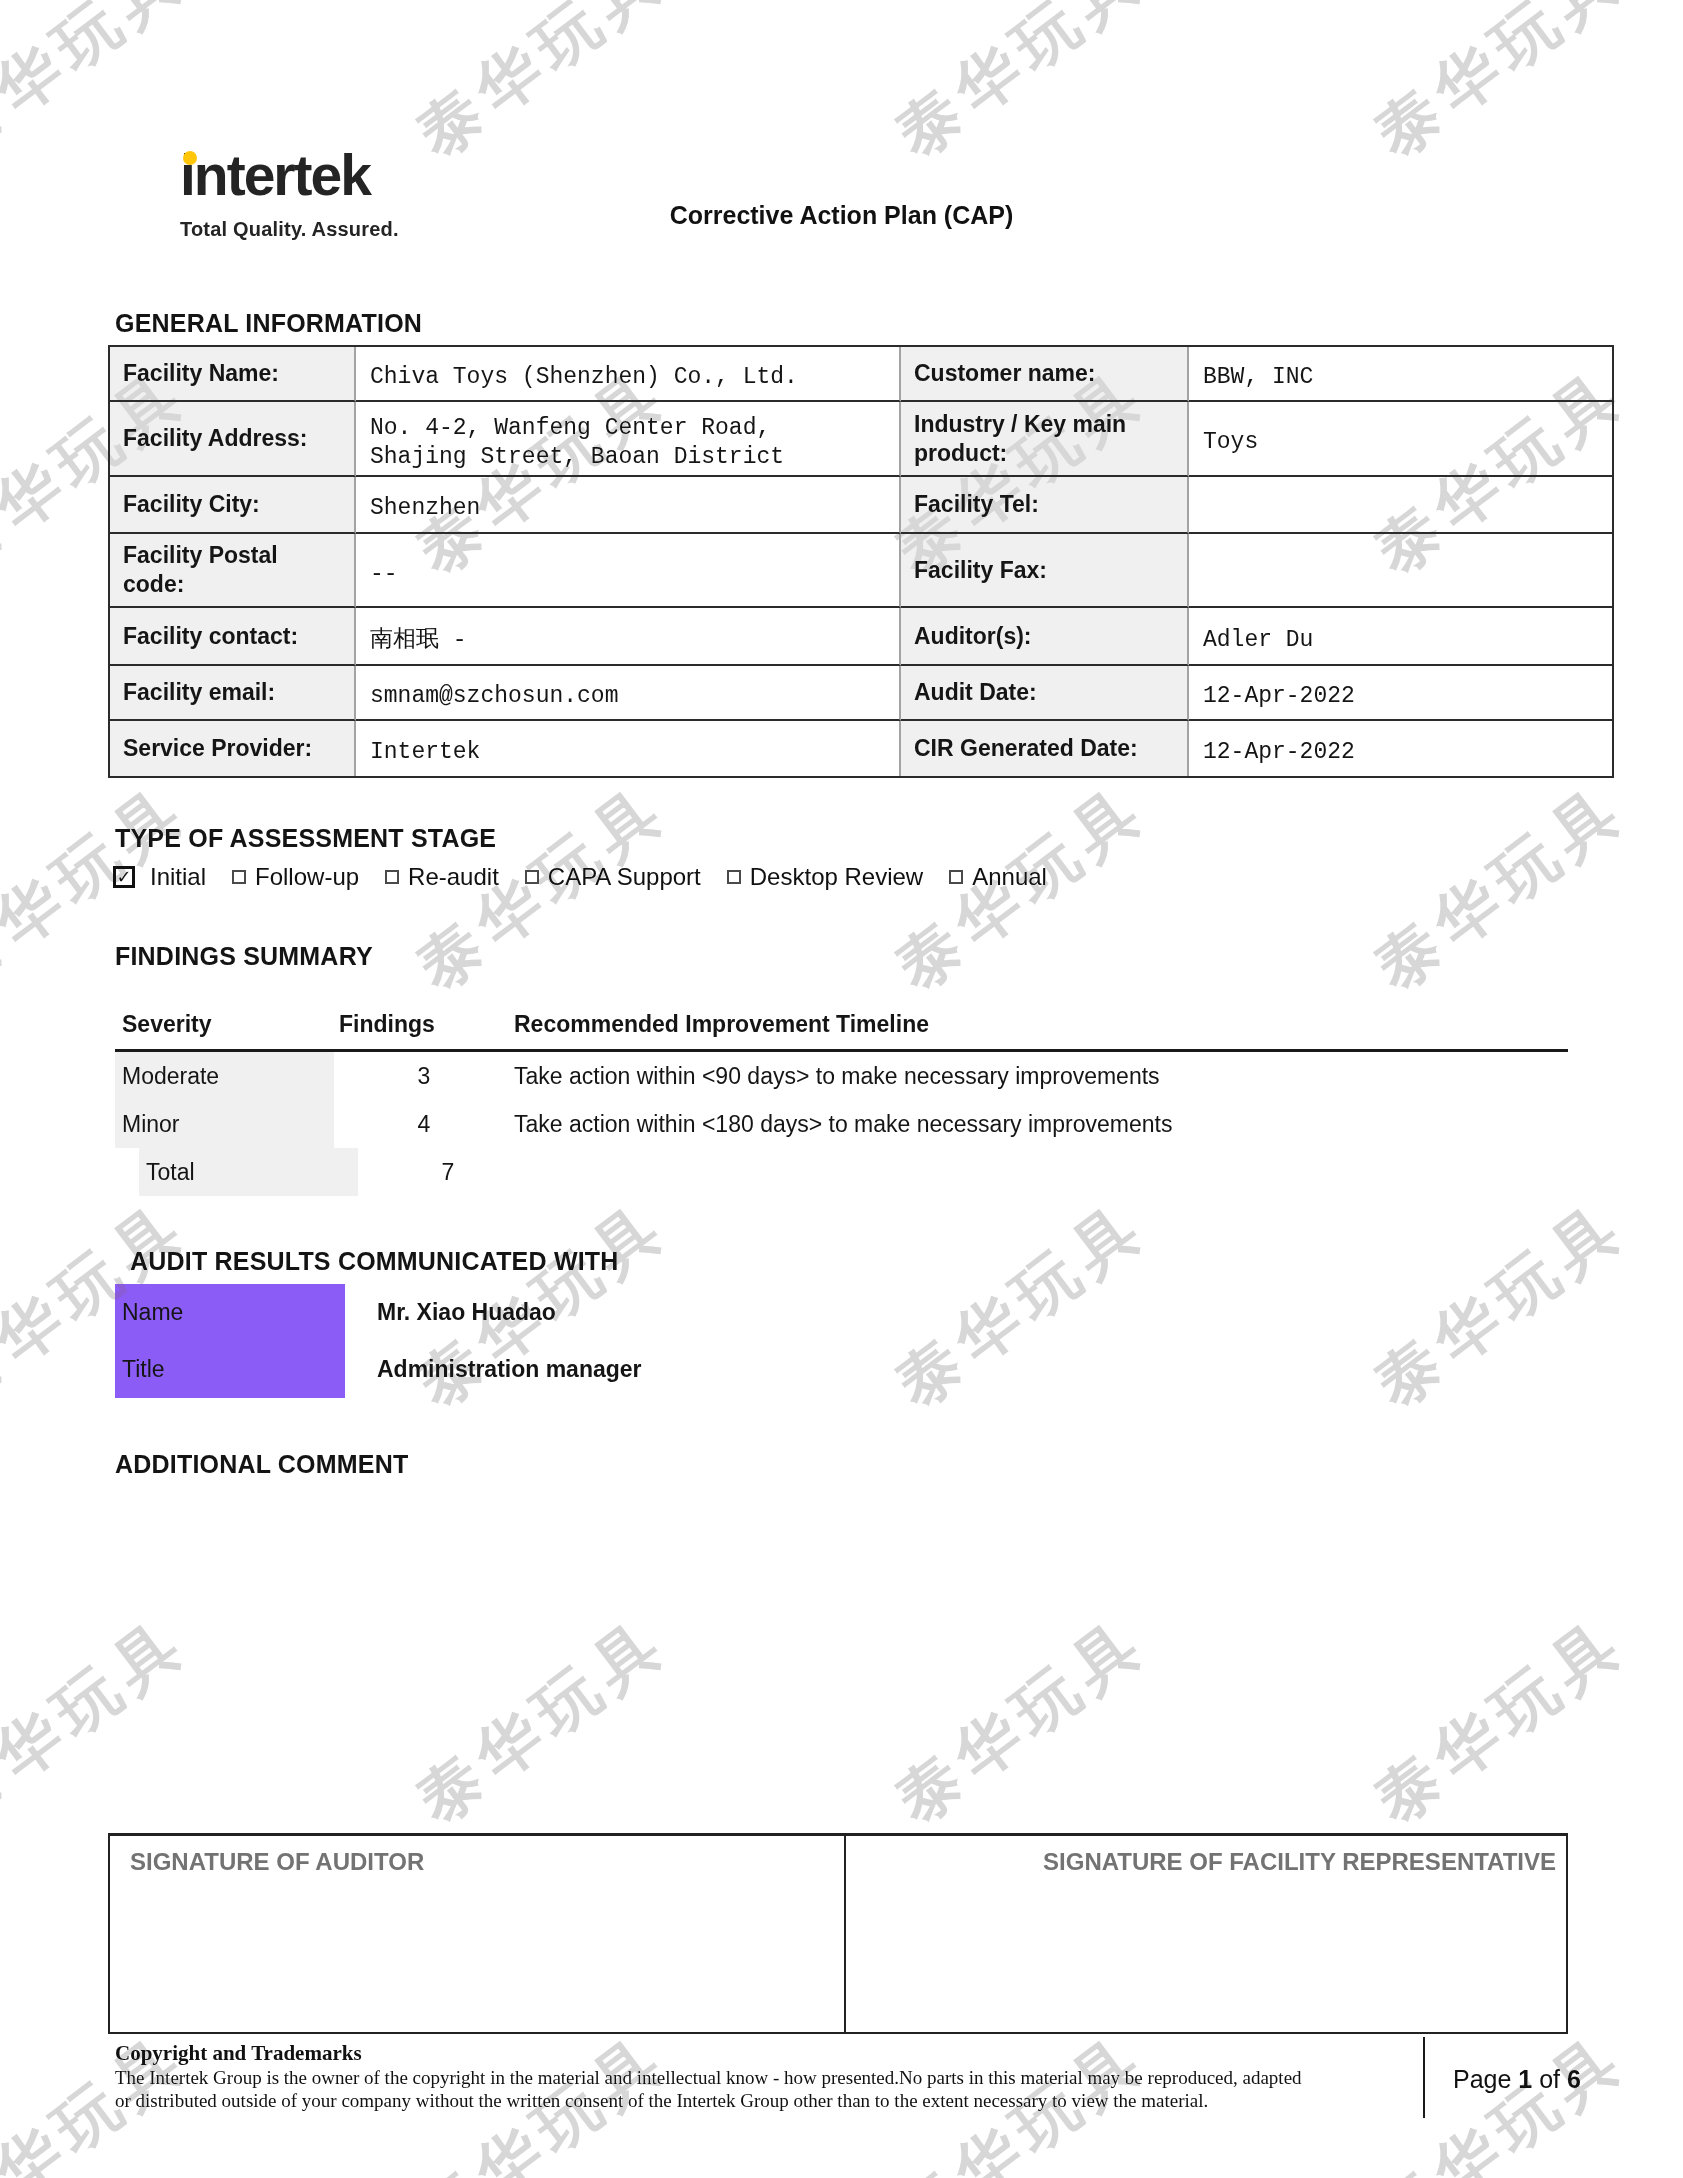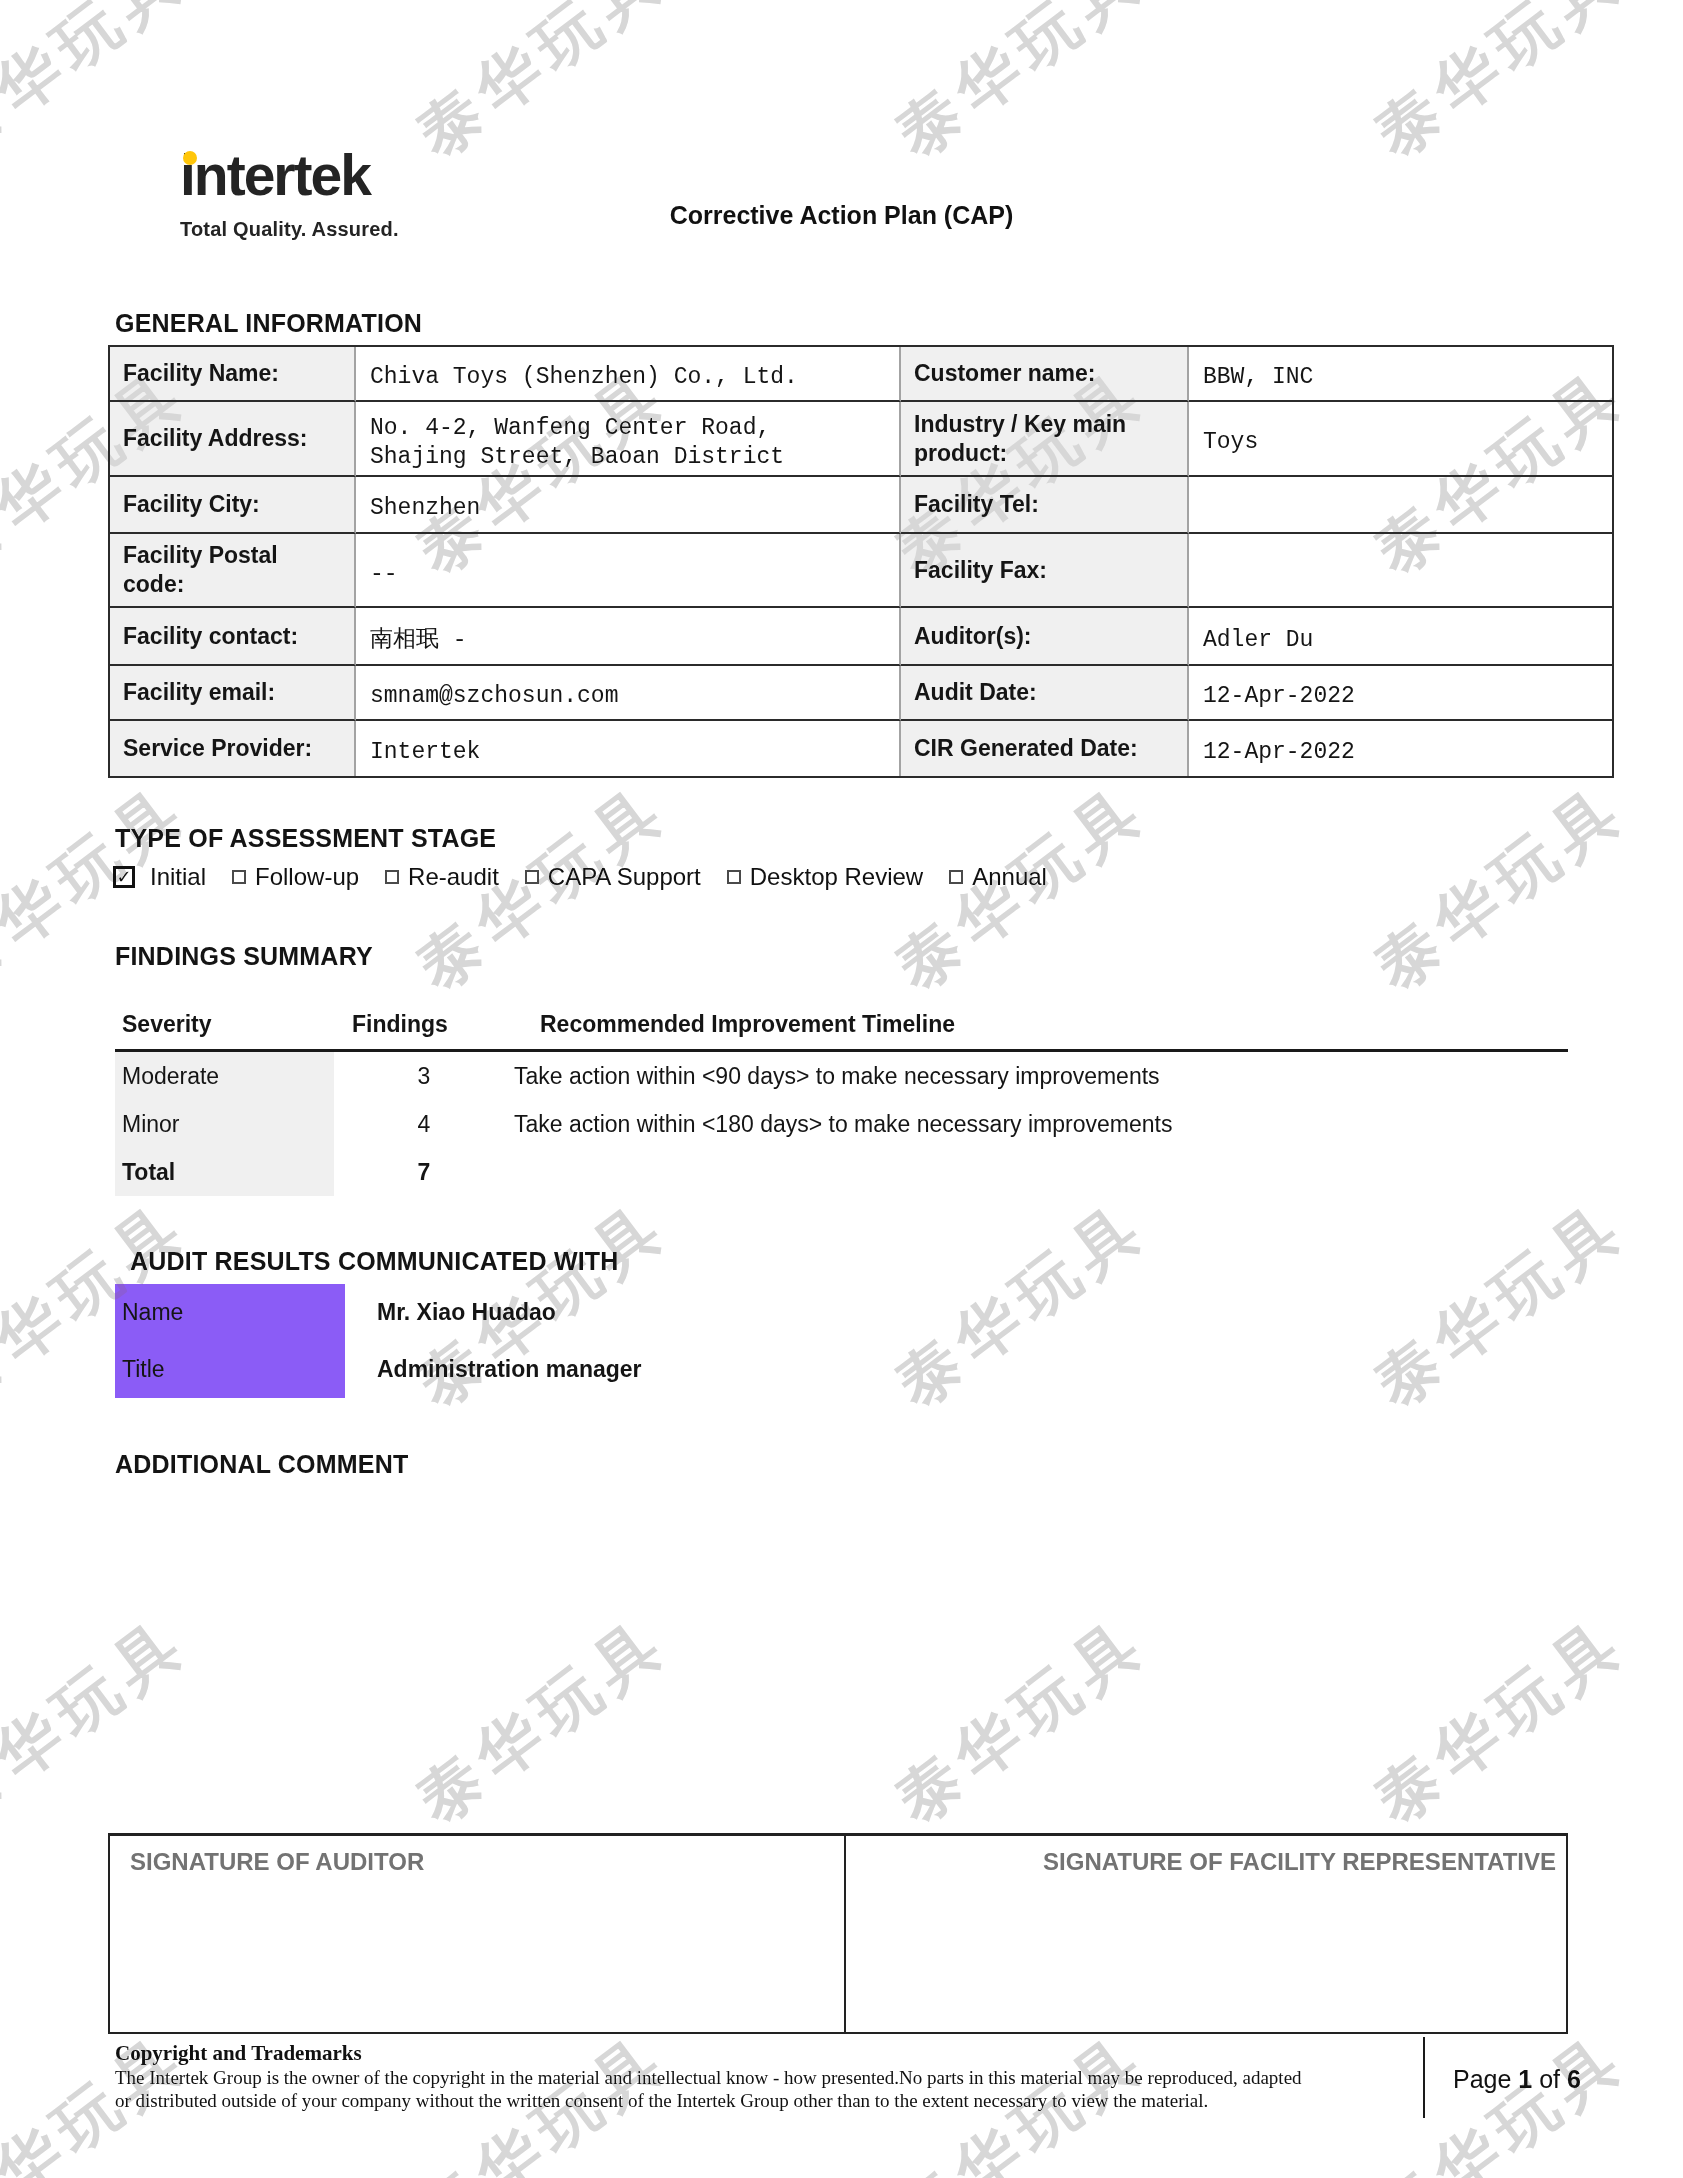--- a/index.html
+++ b/index.html
@@ -50,27 +50,27 @@
   .cb-row { position:absolute; left:113px; top:859px; height:36px; display:flex; align-items:center; gap:26px; font-size:24px; color:#111; }
   .cb-item { display:inline-flex; align-items:center; gap:9px; }
   .cb-item.first { gap:15px; }
   .cb-box { width:14px; height:14px; border:2px solid #4a4a4a; box-sizing:border-box;
             display:inline-flex; align-items:center; justify-content:center; background:#fff; }
   .cb-box.checked { width:22px; height:22px; border:3px solid #111; font-size:18px; font-weight:700; color:#111; line-height:1; }
 
   
   .findings { position:absolute; left:115px; top:1006px; width:1453px; font-size:23px; }
   .fs-header, .fs-row { display:grid; grid-template-columns:219px 180px 1fr; align-items:center; }
-  .fs-header { padding:5px 0 11px; border-bottom:3px solid #1a1a1a; font-weight:700;gap:13px; }
+  .fs-header { padding:5px 0 11px; border-bottom:3px solid #1a1a1a; font-weight:700; }
   .fs-header .fs-c1 { padding-left:7px; }
   .fs-header .fs-c2 { padding-left:5px; }
   .fs-row { height:48px; }
   .fs-row .fs-c1 { background:#f0f0f0; height:100%; display:flex; align-items:center; padding-left:7px; box-sizing:border-box; }
   .fs-row .fs-c2 { text-align:center; }
-  .fs-row.total { font-weight:700; }
+  .fs-row.total { font-weight:400;margin-left:24px; }
 
   
   .audit-rows { position:absolute; left:115px; top:1284px; width:1453px; font-size:23px; }
   .ar-row { display:grid; grid-template-columns:230px 1fr; height:57px; }
   .ar-lab { background:#8b5cf6; display:flex; align-items:center; padding-left:7px; }
   .ar-val { display:flex; align-items:center; padding-left:32px;font-weight:bold; }
 
   
   .sig-box { position:absolute; left:108px; top:1833px; width:1460px; height:201px; box-sizing:border-box;
              border:2px solid #222; border-top-width:3px; display:flex; background:transparent; }

